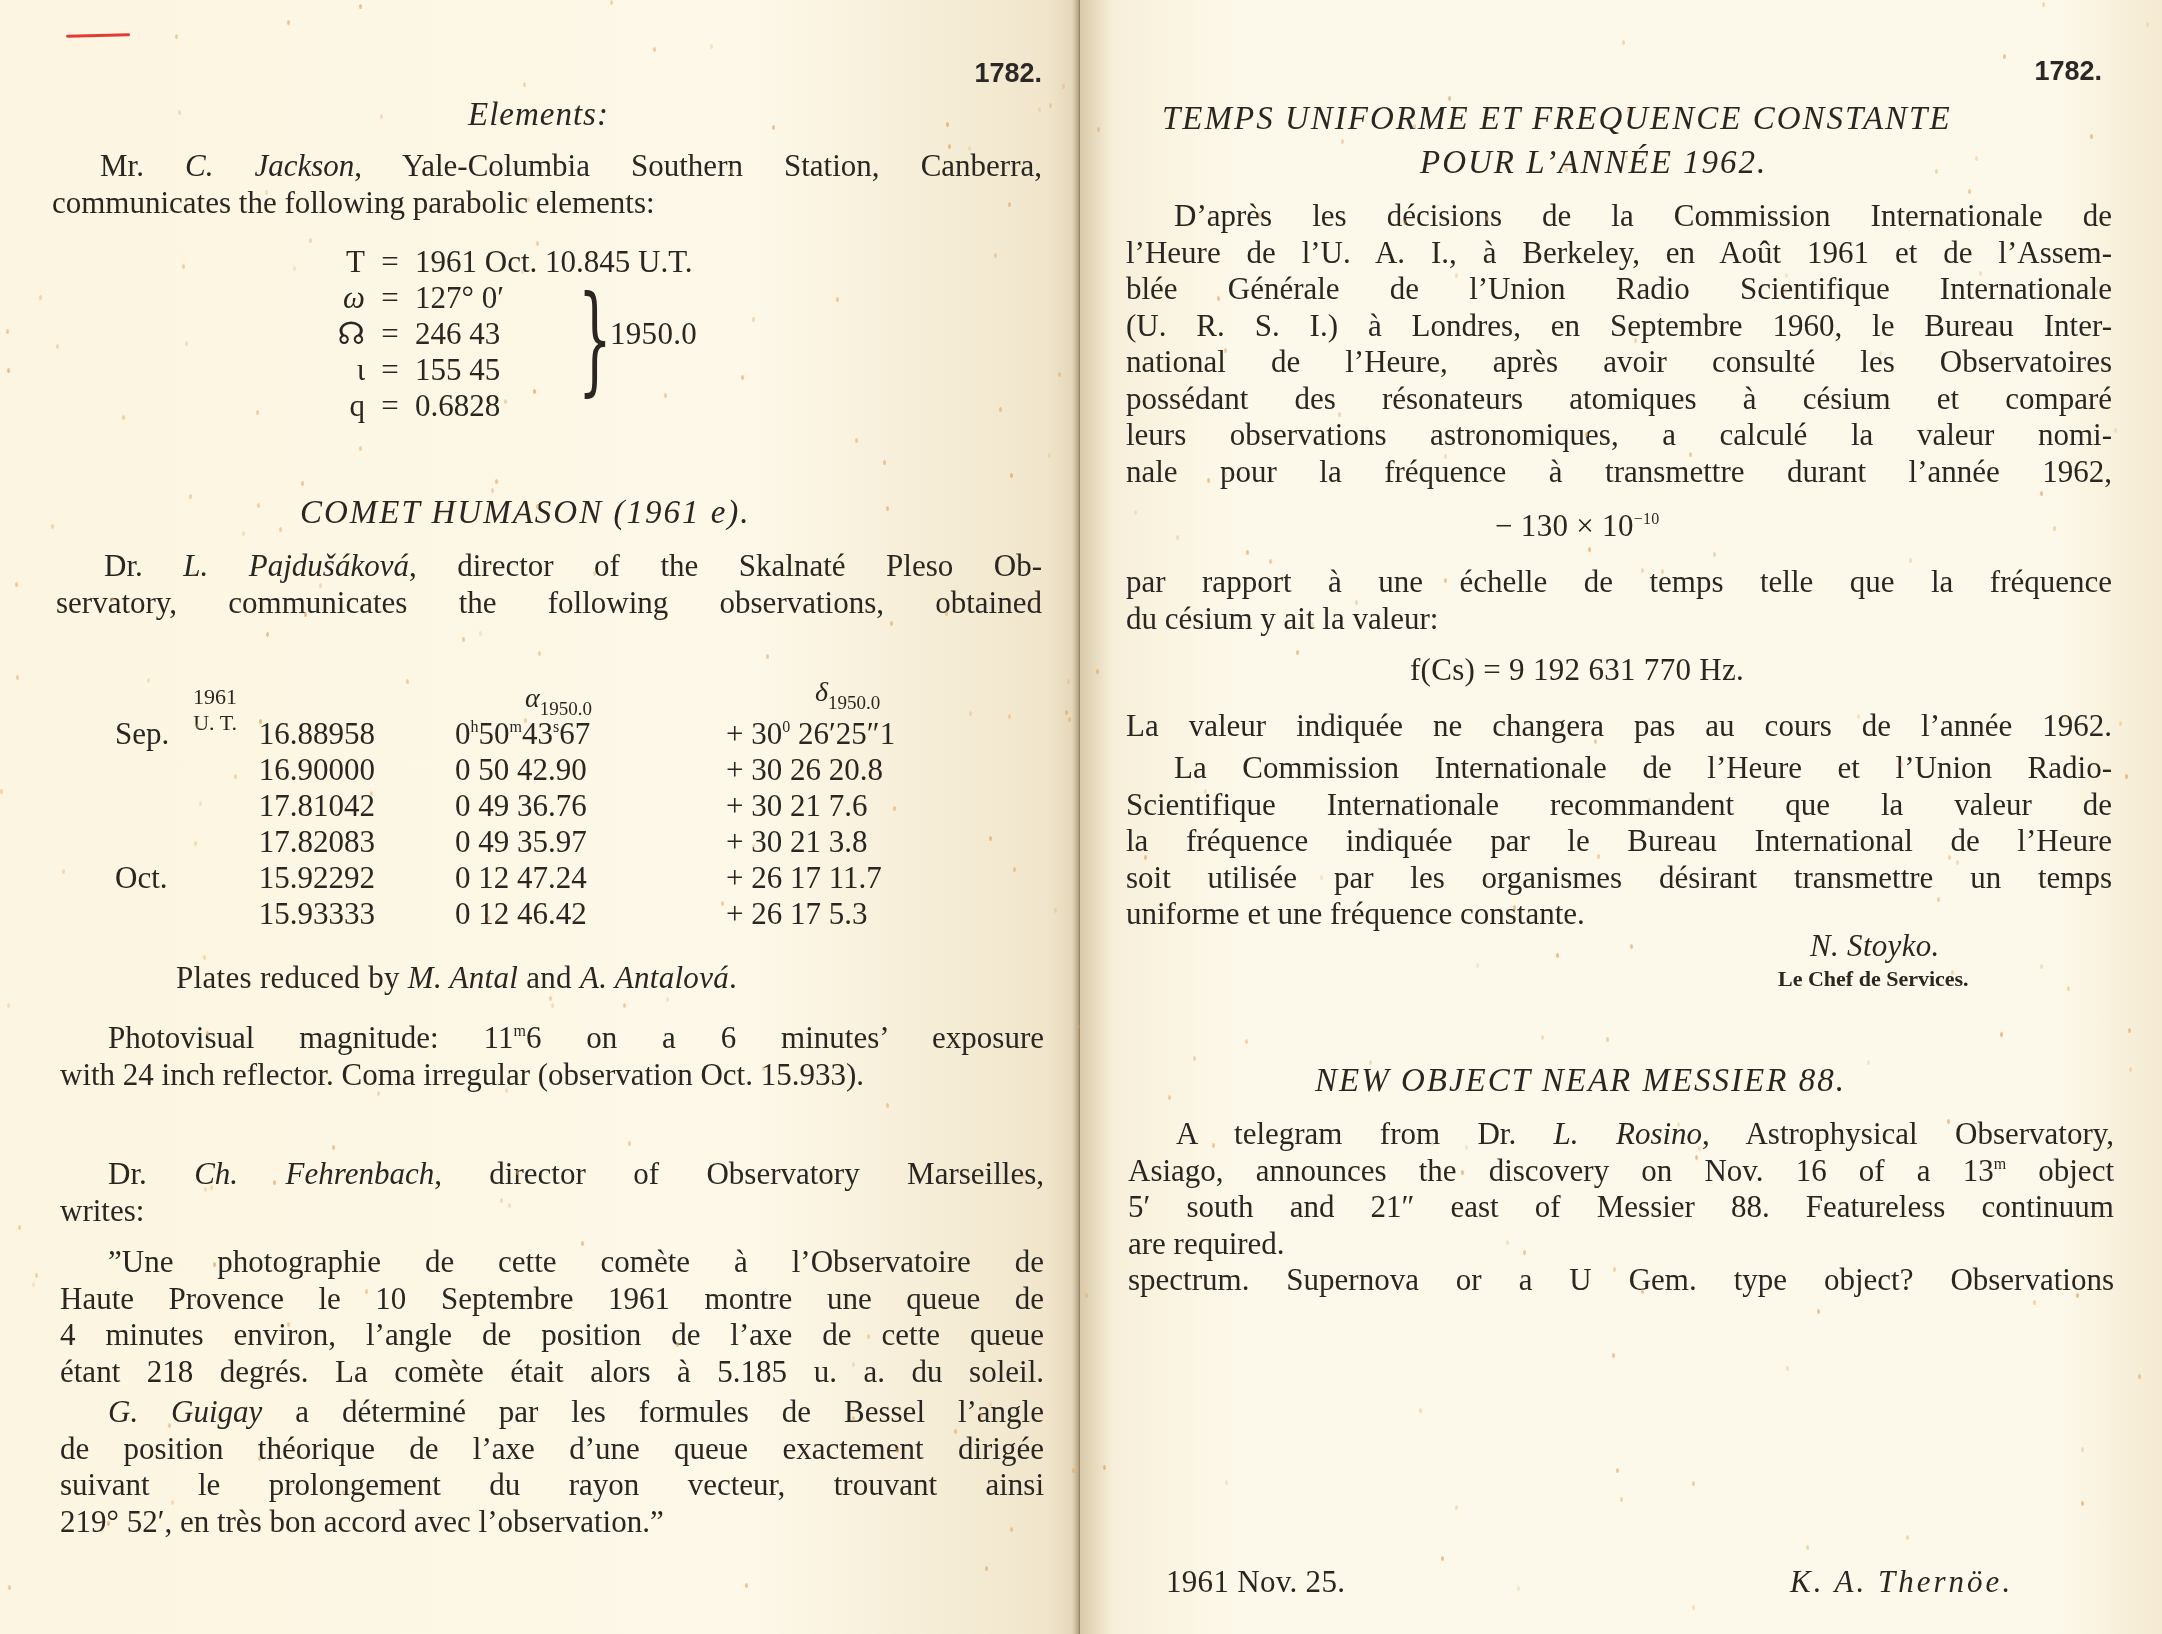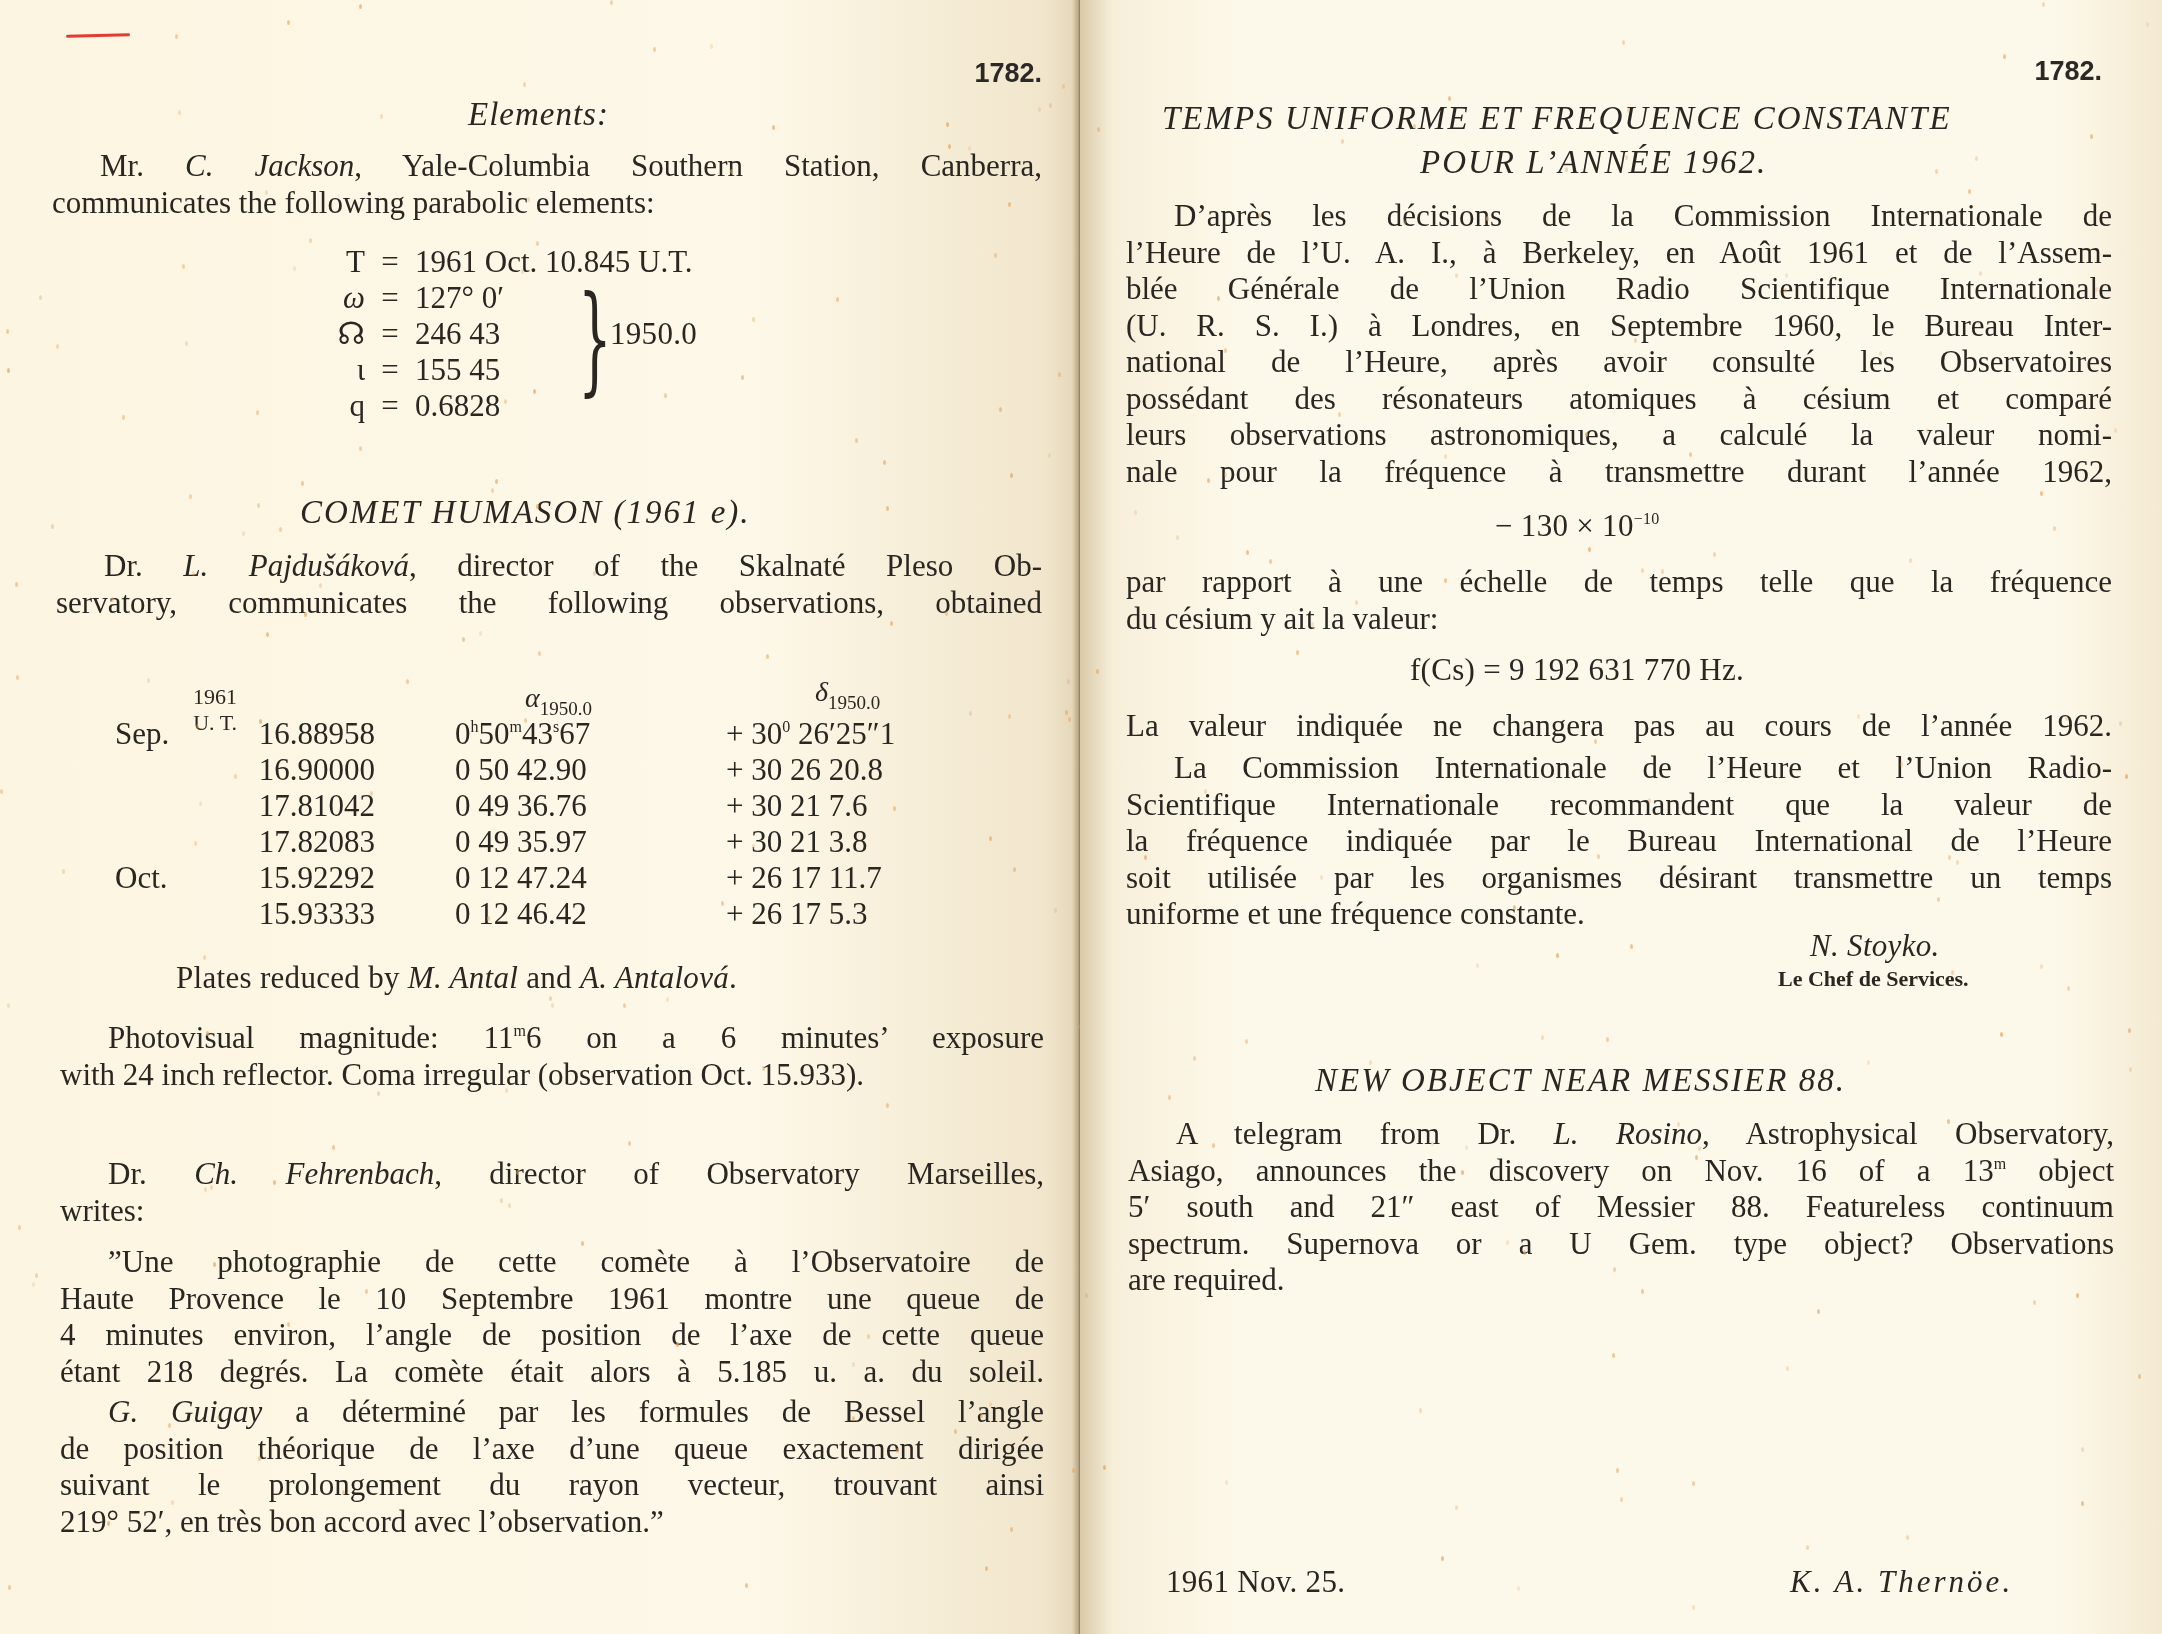--- a/index.html
+++ b/index.html
@@ -198,22 +198,22 @@
 
     <div class="abs txt it" style="left:730px; top:928px;">N. Stoyko.</div>
     <div class="abs" style="left:698px; top:966px; font-family:'Liberation Serif',serif; font-size:22px; font-weight:bold;">Le Chef de Services.</div>
 
     <div class="abs heading" style="left:235px; top:1062px;">NEW OBJECT NEAR MESSIER 88.</div>
 
     <div class="para" style="left:48px; top:1116px; width:986px;">
       <span class="line indent"><span>A telegram from Dr. </span><span class="it">L. Rosino</span><span>, Astrophysical Observatory,</span></span>
       <span class="line"><span>Asiago, announces the discovery on Nov. 16 of a 13</span><sup class="s">m</sup><span> object</span></span>
       <span class="line">5′ south and 21″ east of Messier 88. Featureless continuum</span>
+      <span class="line last">are required.</span>
       <span class="line">spectrum. Supernova or a U Gem. type object? Observations</span>
-      <span class="line last">are required.</span>
     </div>
 
     <div class="abs txt" style="left:86px; top:1564px;">1961 Nov. 25.</div>
     <div class="abs txt it" style="left:710px; top:1564px; letter-spacing:3px;">K. A. Thernöe.</div>
   </div>
 
   <div id="specks">
       <div class="speck" style="left: 1054px; top: 908px; opacity: 0.31;"></div>
       <div class="speck" style="left: 524px; top: 718px; opacity: 0.5;"></div>
       <div class="speck" style="left: 168px; top: 1423px; opacity: 0.54;"></div>

